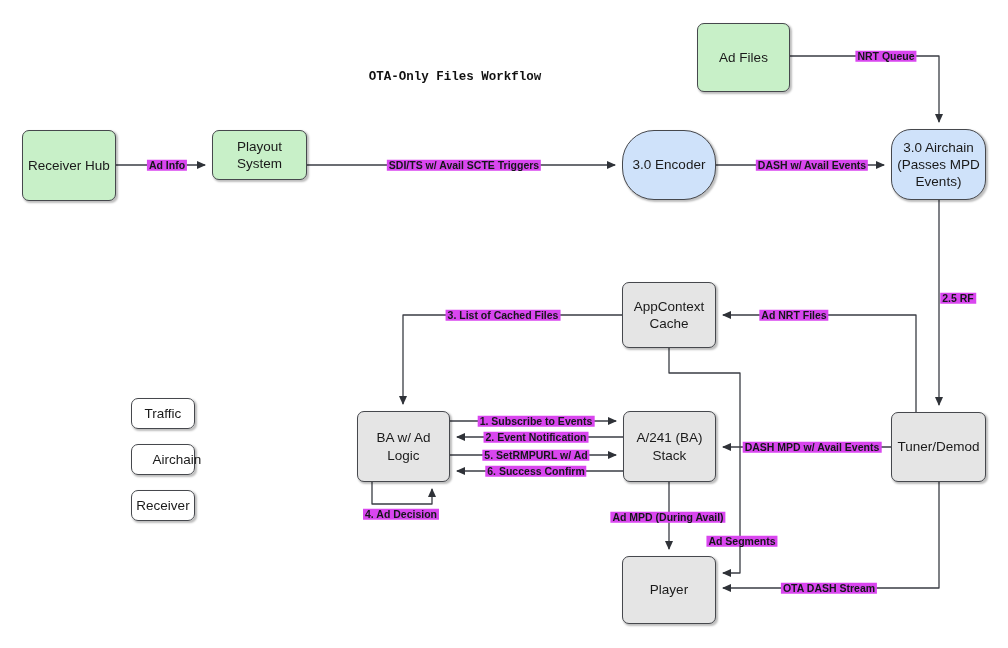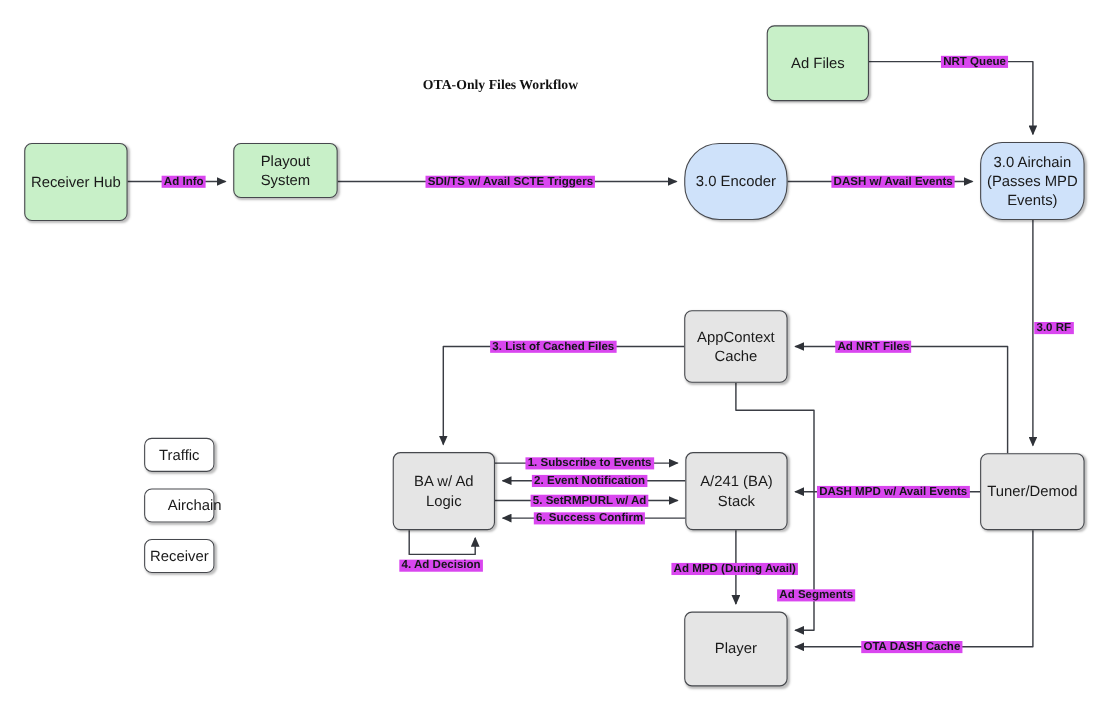--- a/index.html
+++ b/index.html
@@ -66,21 +66,21 @@
     font-family: "Liberation Sans", sans-serif;
     transform: translate(-50%, -50%);
     line-height: 1;
   }
   .diagram-title {
     position: absolute;
     font-size: 12.5px;
     font-weight: bold;
     color: #111;
     white-space: nowrap;
-    font-family: Liberation Serif, serif;
+    font-family: Liberation Mono, monospace;
     transform: translate(-50%, -50%);
   }
 </style>
 </head>
 <body>
 
 <div id="canvas">
 
   <svg class="diagram-svg" xmlns="http://www.w3.org/2000/svg">
     <defs>
@@ -129,29 +129,29 @@
   <div id="legend-layer">
       <div class="legend-node traffic" style="left: 131px; top: 398px; width: 64px; height: 31px;">Traffic</div>
       <div class="legend-node airchain" style="left: 131px; top: 444px; width: 64px; height: 31px; padding-left: 28px;">Airchain</div>
       <div class="legend-node receiver" style="left: 131px; top: 490px; width: 64px; height: 31px;">Receiver</div>
     </div>
   <div id="labels-layer">
       <div class="edge-label" style="left: 167px; top: 165px;">Ad Info</div>
       <div class="edge-label" style="left: 464px; top: 165px;">SDI/TS w/ Avail SCTE Triggers</div>
       <div class="edge-label" style="left: 812px; top: 165px;">DASH w/ Avail Events</div>
       <div class="edge-label" style="left: 886px; top: 56px;">NRT Queue</div>
-      <div class="edge-label" style="left: 958px; top: 298px;">3.0 RF</div>
+      <div class="edge-label" style="left: 958px; top: 298px;">2.5 RF</div>
       <div class="edge-label" style="left: 794px; top: 315px;">Ad NRT Files</div>
       <div class="edge-label" style="left: 503px; top: 315px;">3. List of Cached Files</div>
       <div class="edge-label" style="left: 536px; top: 421px;">1. Subscribe to Events</div>
       <div class="edge-label" style="left: 536px; top: 437px;">2. Event Notification</div>
       <div class="edge-label" style="left: 536px; top: 455px;">5. SetRMPURL w/ Ad</div>
       <div class="edge-label" style="left: 536px; top: 471px;">6. Success Confirm</div>
       <div class="edge-label" style="left: 401px; top: 514px;">4. Ad Decision</div>
       <div class="edge-label" style="left: 812px; top: 447px;">DASH MPD w/ Avail Events</div>
       <div class="edge-label" style="left: 668px; top: 517px;">Ad MPD (During Avail)</div>
       <div class="edge-label" style="left: 742px; top: 541px;">Ad Segments</div>
-      <div class="edge-label" style="left: 829px; top: 588px;">OTA DASH Cache</div>
+      <div class="edge-label" style="left: 829px; top: 588px;">OTA DASH Stream</div>
     </div>
 
   <div class="diagram-title" style="left: 455px; top: 77px;">OTA-Only Files Workflow</div>
 
 </div>
 
 </body></html>

